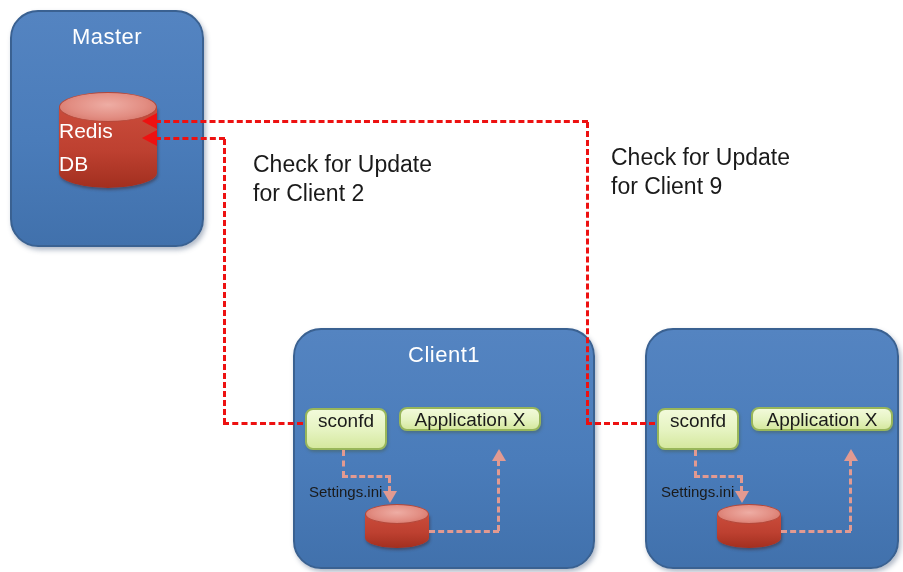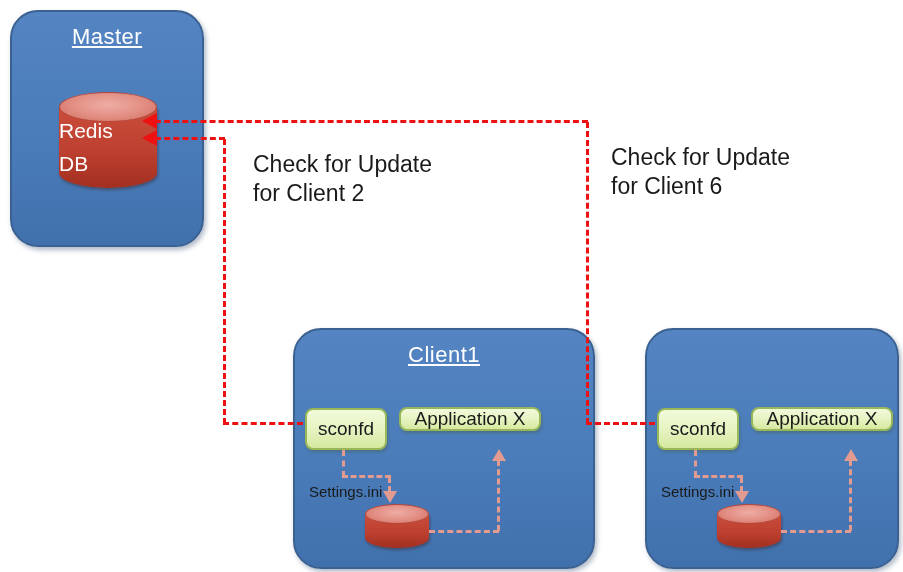--- a/index.html
+++ b/index.html
@@ -9,21 +9,21 @@
   }
   
   .node {
     position:absolute; border-radius:28px;
     background:linear-gradient(180deg,#5484c1 0%,#4a7cba 55%,#4171ac 100%);
     border:2px solid #3a6191;
     box-shadow:2px 3px 5px rgba(80,100,130,0.45);
   }
   .node-title {
     position:absolute; left:0; right:0; top:12px; text-align:center;
-    color:#ffffff; font-size:22px; letter-spacing:0.5px;text-decoration:underline;
+    color:#ffffff; font-size:22px; letter-spacing:0.5px;
   }
   
   .cyl { position:absolute; }
   .cyl-body {
     position:absolute; left:0; right:0;
     background:linear-gradient(180deg,#ca4c3b 0%,#bd4030 55%,#a22f1f 100%);
     box-shadow:1px 2px 3px rgba(60,30,30,0.45);
   }
   .cyl-top {
     position:absolute; left:0; right:0; top:0; border-radius:50%;
@@ -44,21 +44,21 @@
   .small-cyl { left:70px; top:174px; width:64px; height:44px; }
   .small-cyl .cyl-top  { height:20px; }
   .small-cyl .cyl-body { top:10px; height:34px;
      border-bottom-left-radius:32px 10px; border-bottom-right-radius:32px 10px; }
   
   .gbox {
     position:absolute; border-radius:8px; box-sizing:border-box;
     background:linear-gradient(180deg,#f2fada 0%,#e5f3c0 55%,#d5e89e 100%);
     border:2px solid #98b65a;
     box-shadow:1px 2px 3px rgba(70,90,60,0.4);
-    display:flex; align-items:center; justify-content:center;
+    display:flex; align-items:flex-start; justify-content:center;
     color:#1a1a1a; font-size:19px;
   }
   
   .seg { position:absolute; z-index:5; }
   .h-red  { border-top:3px dashed #ed1111; }
   .v-red  { border-left:3px dashed #ed1111; }
   .h-pink { border-top:3px dashed #e29a91; }
   .v-pink { border-left:3px dashed #e29a91; }
   .head { position:absolute; width:0; height:0; z-index:6; }
   .head-left-red  { border-top:8px solid transparent; border-bottom:8px solid transparent; border-right:15px solid #ed1111; }
@@ -99,21 +99,21 @@
   <div class="seg v-red" style="left:223px; top:139px; height:285px;"></div>
   <div class="seg h-red" style="left:223px; top:422px; width:80px;"></div>
   <div class="head head-left-red" style="left:142px; top:130px;"></div>
 
   <div class="note" style="left:253px; top:150px;">
     <span>Check for Update</span><br>
     <span>for Client 2</span>
   </div>
   <div class="note" style="left:611px; top:143px;">
     <span>Check for Update</span><br>
-    <span>for Client 6</span>
+    <span>for Client 9</span>
   </div>
 
   <div class="node" style="left:293px; top:328px; width:250px; height:237px;padding-left:48px;">
     <div class="node-title">Client1</div>
 
     <div class="gbox sconfd-box">
       <span>sconfd</span>
     </div>
     <div class="gbox appx-box">
       <span>Application X</span>

